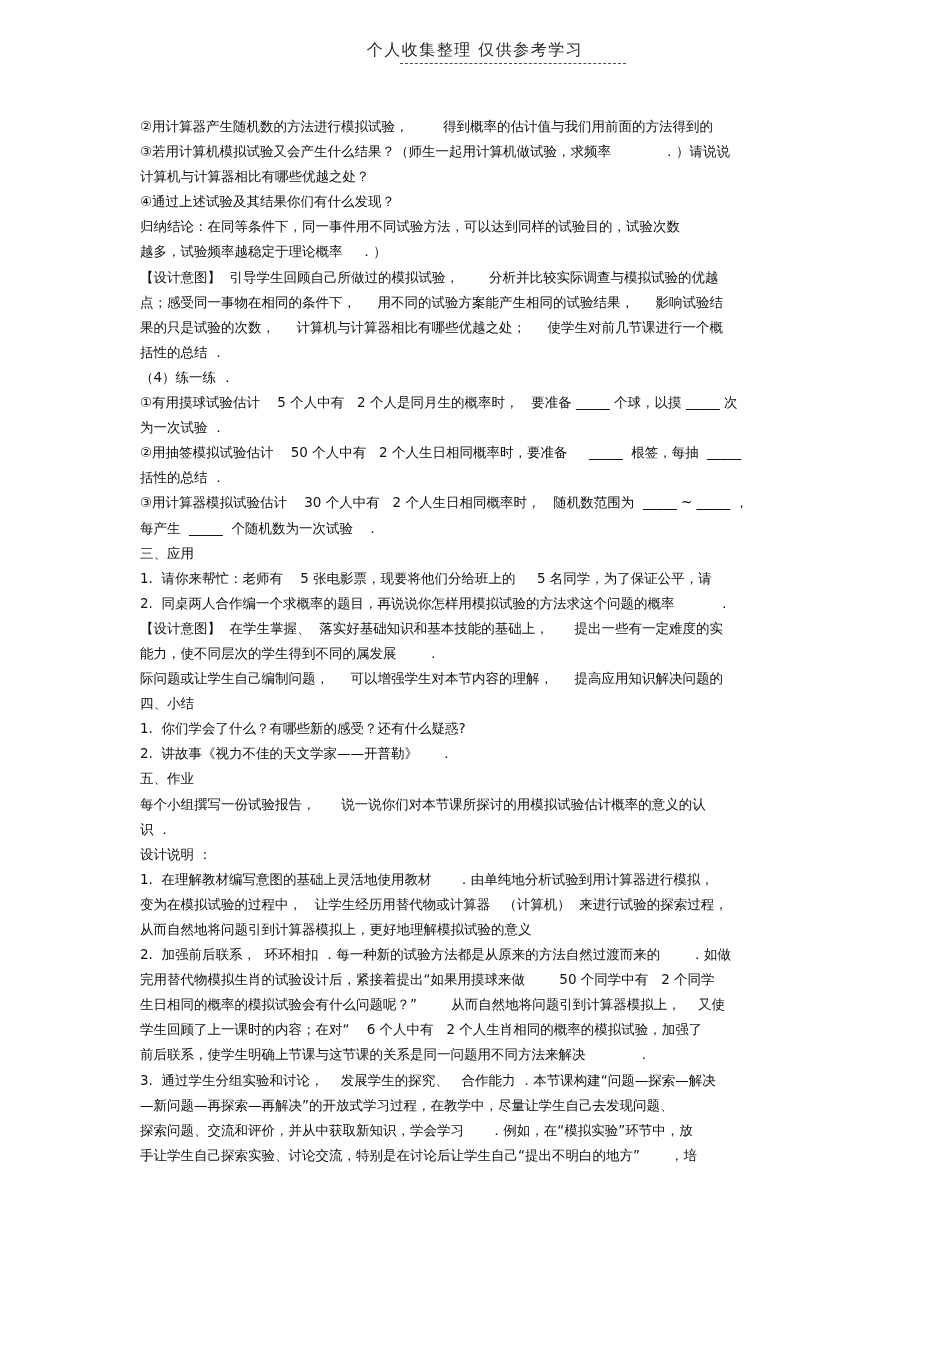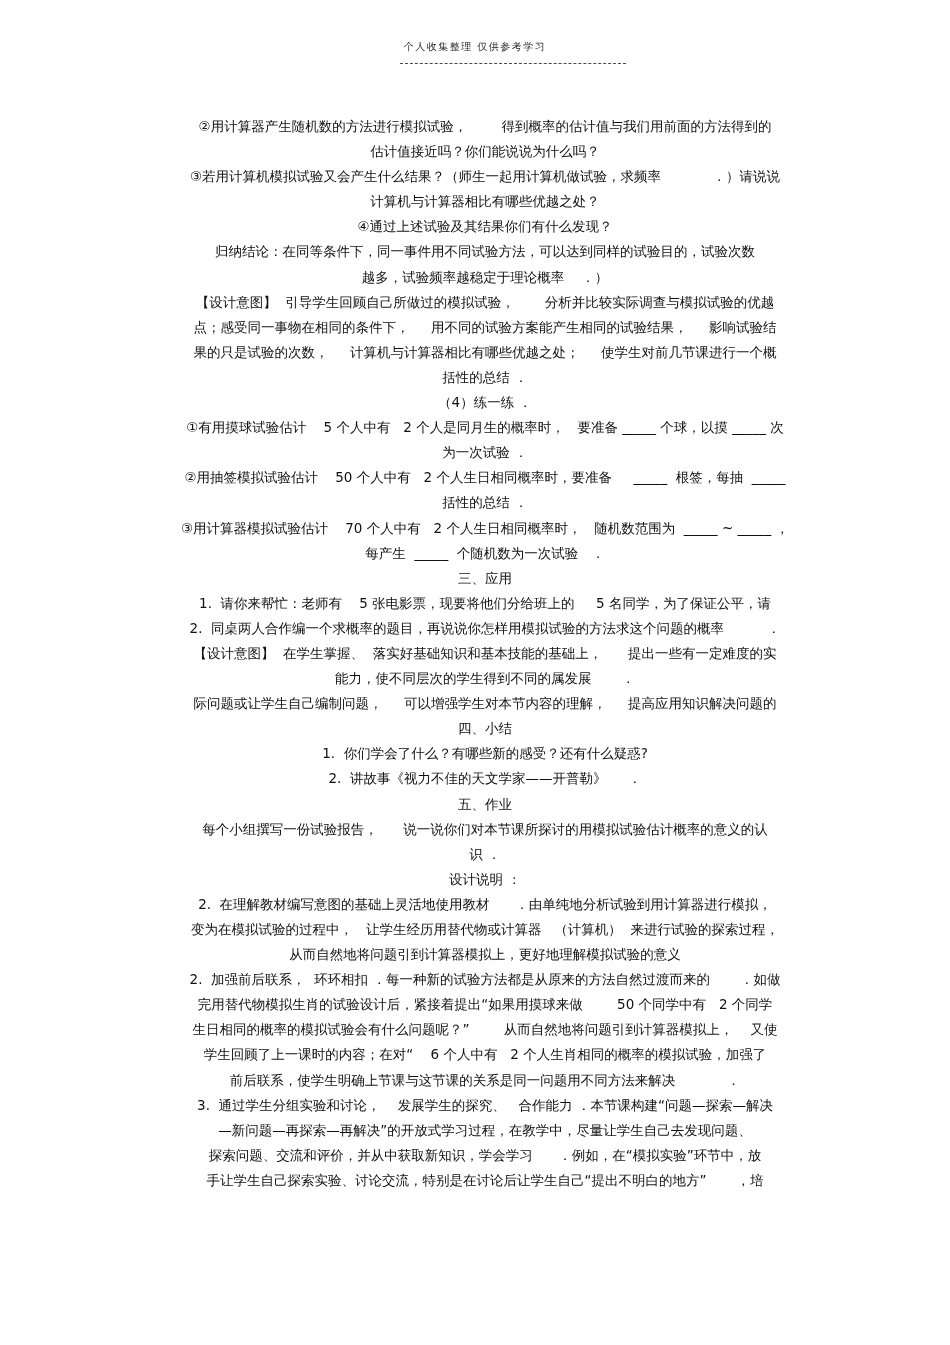--- a/index.html
+++ b/index.html
@@ -12,84 +12,82 @@
     position: relative;
     width: 950px; height: 1345px;
     background: #ffffff;
     overflow: hidden;
     color: #141414;
   }
   .header {
     position: absolute;
     top: 40px; left: 0; width: 950px;
     text-align: center;
-    font-size: 10px;
+    font-size: 16px;
     letter-spacing: 1.5px;
     color: #2a2a2a;
   }
   .header-underline {
     position: absolute;
     top: 63px; left: 400px;
     width: 226px; height: 0;
     border-bottom: 1.5px dashed #4a4a4a;
   }
   .body-text {
     position: absolute;
     top: 114px; left: 140px;
     width: 690px;
     font-size: 13.5px;
     line-height: 25.1px;
     color: #101010;
-    text-align: center;
   }
   .line {
     white-space: pre;
     height: 25.1px;
     overflow: visible;
   }
 </style>
 </head>
 <body>
 
 <div class="page">
   <div class="header">个人收集整理      仅供参考学习</div>
   <div class="header-underline"></div>
   <div class="body-text">
       <div class="line">②用计算器产生随机数的方法进行模拟试验，        得到概率的估计值与我们用前面的方法得到的</div>
-      <div class="line">估计值接近吗？你们能说说为什么吗？</div>
       <div class="line">③若用计算机模拟试验又会产生什么结果？（师生一起用计算机做试验，求频率            ．）请说说</div>
       <div class="line">计算机与计算器相比有哪些优越之处？</div>
       <div class="line">④通过上述试验及其结果你们有什么发现？</div>
       <div class="line">归纳结论：在同等条件下，同一事件用不同试验方法，可以达到同样的试验目的，试验次数</div>
       <div class="line">越多，试验频率越稳定于理论概率    ．）</div>
       <div class="line">【设计意图】  引导学生回顾自己所做过的模拟试验，       分析并比较实际调查与模拟试验的优越</div>
       <div class="line">点；感受同一事物在相同的条件下，     用不同的试验方案能产生相同的试验结果，     影响试验结</div>
       <div class="line">果的只是试验的次数，     计算机与计算器相比有哪些优越之处；     使学生对前几节课进行一个概</div>
       <div class="line">括性的总结 ．</div>
       <div class="line">（4）练一练 ．</div>
       <div class="line">①有用摸球试验估计    5 个人中有   2 个人是同月生的概率时，   要准备 _____ 个球，以摸 _____ 次</div>
       <div class="line">为一次试验 ．</div>
       <div class="line">②用抽签模拟试验估计    50 个人中有   2 个人生日相同概率时，要准备     _____  根签，每抽  _____</div>
       <div class="line">括性的总结 ．</div>
-      <div class="line">③用计算器模拟试验估计    70 个人中有   2 个人生日相同概率时，   随机数范围为  _____ ~ _____ ，</div>
+      <div class="line">③用计算器模拟试验估计    30 个人中有   2 个人生日相同概率时，   随机数范围为  _____ ~ _____ ，</div>
       <div class="line">每产生  _____  个随机数为一次试验   ．</div>
       <div class="line">三、应用</div>
       <div class="line">1.  请你来帮忙：老师有    5 张电影票，现要将他们分给班上的     5 名同学，为了保证公平，请</div>
       <div class="line">2.  同桌两人合作编一个求概率的题目，再说说你怎样用模拟试验的方法求这个问题的概率          ．</div>
       <div class="line">【设计意图】  在学生掌握、  落实好基础知识和基本技能的基础上，      提出一些有一定难度的实</div>
       <div class="line">能力，使不同层次的学生得到不同的属发展       ．</div>
       <div class="line">际问题或让学生自己编制问题，     可以增强学生对本节内容的理解，     提高应用知识解决问题的</div>
       <div class="line">四、小结</div>
       <div class="line">1.  你们学会了什么？有哪些新的感受？还有什么疑惑?</div>
       <div class="line">2.  讲故事《视力不佳的天文学家——开普勒》     ．</div>
       <div class="line">五、作业</div>
       <div class="line">每个小组撰写一份试验报告，      说一说你们对本节课所探讨的用模拟试验估计概率的意义的认</div>
       <div class="line">识 ．</div>
       <div class="line">设计说明 ：</div>
-      <div class="line">2.  在理解教材编写意图的基础上灵活地使用教材      ．由单纯地分析试验到用计算器进行模拟，</div>
+      <div class="line">1.  在理解教材编写意图的基础上灵活地使用教材      ．由单纯地分析试验到用计算器进行模拟，</div>
       <div class="line">变为在模拟试验的过程中，   让学生经历用替代物或计算器   （计算机）  来进行试验的探索过程，</div>
       <div class="line">从而自然地将问题引到计算器模拟上，更好地理解模拟试验的意义</div>
       <div class="line">2.  加强前后联系，  环环相扣 ．每一种新的试验方法都是从原来的方法自然过渡而来的       ．如做</div>
       <div class="line">完用替代物模拟生肖的试验设计后，紧接着提出“如果用摸球来做        50 个同学中有   2 个同学</div>
       <div class="line">生日相同的概率的模拟试验会有什么问题呢？”        从而自然地将问题引到计算器模拟上，    又使</div>
       <div class="line">学生回顾了上一课时的内容；在对“    6 个人中有   2 个人生肖相同的概率的模拟试验，加强了</div>
       <div class="line">前后联系，使学生明确上节课与这节课的关系是同一问题用不同方法来解决            ．</div>
       <div class="line">3.  通过学生分组实验和讨论，    发展学生的探究、   合作能力 ．本节课构建“问题—探索—解决</div>
       <div class="line">—新问题—再探索—再解决”的开放式学习过程，在教学中，尽量让学生自己去发现问题、</div>
       <div class="line">探索问题、交流和评价，并从中获取新知识，学会学习      ．例如，在“模拟实验”环节中，放</div>

